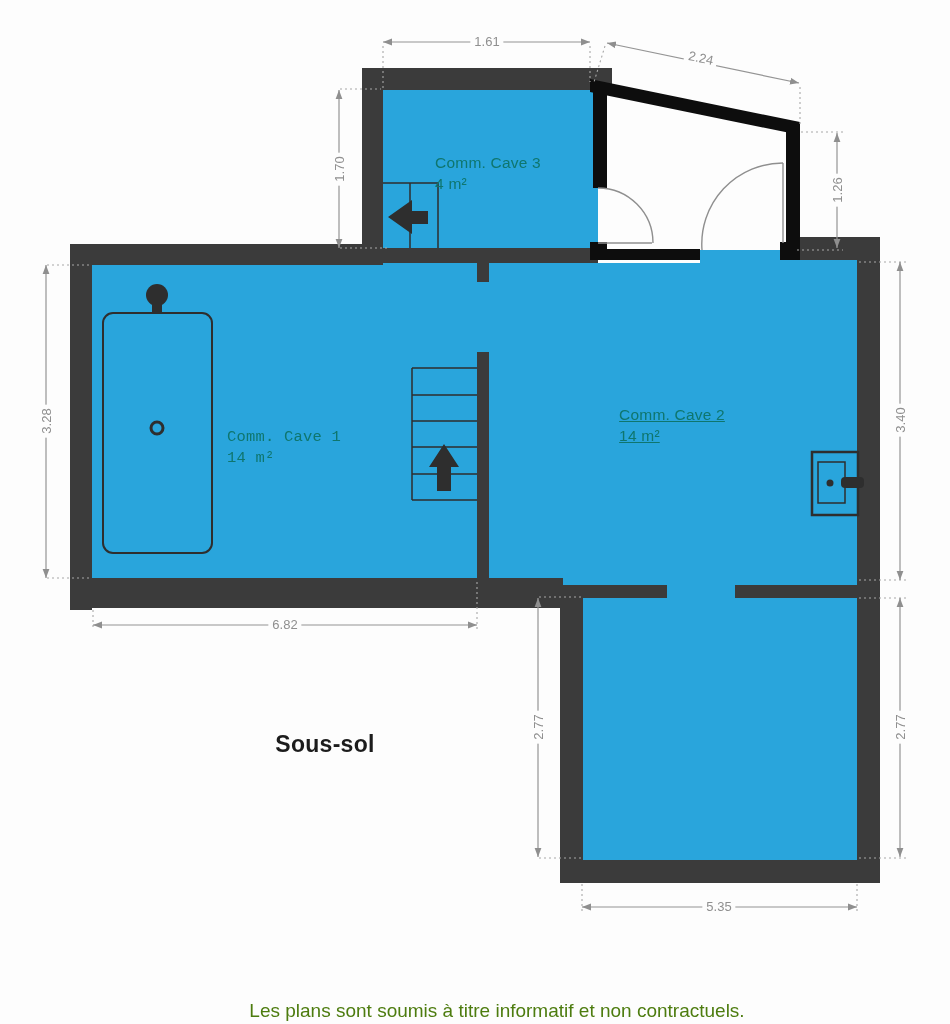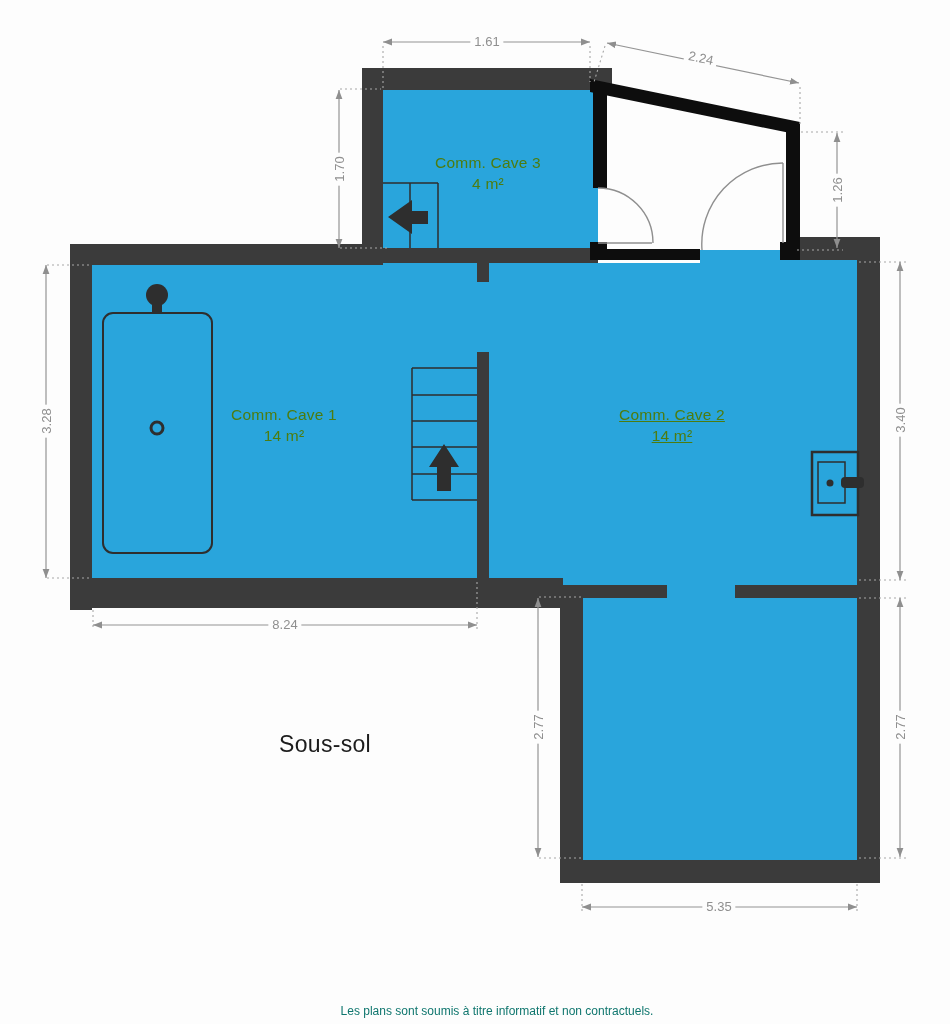--- a/index.html
+++ b/index.html
@@ -10,33 +10,33 @@
     --ink:#1c1c1c;
   }
   html,body{margin:0;padding:0;background:#fff;}
   .page{
     position:relative;width:950px;height:1024px;background:#fdfdfd;
     font-family:"Liberation Sans", sans-serif;overflow:hidden;
   }
   .plan-svg{position:absolute;left:0;top:0;}
   .lbl{position:absolute;transform:translate(-50%,-50%);white-space:nowrap;}
   .room-label{
-    color:#4d7c0f;font-size:15.5px;line-height:21px;text-align:center;
+    color:#0f766e;font-size:15.5px;line-height:21px;text-align:left;
     letter-spacing:.2px;
   }
   .dim-label{
     color:var(--dim);font-size:13px;background:#fdfdfd;padding:0 4px;
   }
   .dim-label.vert{transform:translate(-50%,-50%) rotate(-90deg);}
   .dim-label.slope{transform:translate(-50%,-50%) rotate(12deg);}
   .plan-title{
-    color:var(--ink);font-size:23px;font-weight:400;letter-spacing:.3px;
+    color:var(--ink);font-size:23px;font-weight:700;letter-spacing:.3px;
   }
   .footer-note{
-    color:#0f766e;font-size:12px;
+    color:#4d7c0f;font-size:19px;
   }
 </style>
 </head>
 <body>
 
 <div class="page">
 
   <svg class="plan-svg" width="950" height="1024" viewBox="0 0 950 1024">
     <defs>
       <marker id="arrE" markerUnits="userSpaceOnUse" markerWidth="12" markerHeight="10" refX="9" refY="5" orient="auto">
@@ -139,36 +139,36 @@
       <path d="M538,598 V857" marker-start="url(#arrS)" marker-end="url(#arrE)"></path>
       <path d="M900,598 V857" marker-start="url(#arrS)" marker-end="url(#arrE)"></path>
       <path d="M582,907 H857" marker-start="url(#arrS)" marker-end="url(#arrE)"></path>
     </g>
   </svg>
 
   <div class="lbl room-label" style="left:488px;top:173px;">
     <div>Comm. Cave 3</div>
     <div>4 m²</div>
   </div>
-  <div class="lbl room-label" style="left:284px;top:425px;">
+  <div class="lbl room-label" style="left:284px;top:448px;font-family:Liberation Mono, monospace;">
     <div>Comm. Cave 1</div>
     <div>14 m²</div>
   </div>
   <div class="lbl room-label" style="left:672px;top:425px;text-decoration:underline;">
     <div>Comm. Cave 2</div>
     <div>14 m²</div>
   </div>
 
   <span class="lbl dim-label" style="left:487px;top:41px;">1.61</span>
   <span class="lbl dim-label slope" style="left:701px;top:58px;">2.24</span>
   <span class="lbl dim-label vert" style="left:339px;top:169px;">1.70</span>
   <span class="lbl dim-label vert" style="left:837px;top:190px;">1.26</span>
   <span class="lbl dim-label vert" style="left:46px;top:421px;">3.28</span>
   <span class="lbl dim-label vert" style="left:900px;top:420px;">3.40</span>
-  <span class="lbl dim-label" style="left:285px;top:624px;">8.24</span>
+  <span class="lbl dim-label" style="left:285px;top:624px;">6.82</span>
   <span class="lbl dim-label vert" style="left:538px;top:727px;">2.77</span>
   <span class="lbl dim-label vert" style="left:900px;top:727px;">2.77</span>
   <span class="lbl dim-label" style="left:719px;top:906px;">5.35</span>
 
   <div class="lbl plan-title" style="left:325px;top:744px;">Sous-sol</div>
   <div class="lbl footer-note" style="left:497px;top:1011px;">Les plans sont soumis à titre informatif et non contractuels.</div>
 
 </div>
 
 </body></html>

